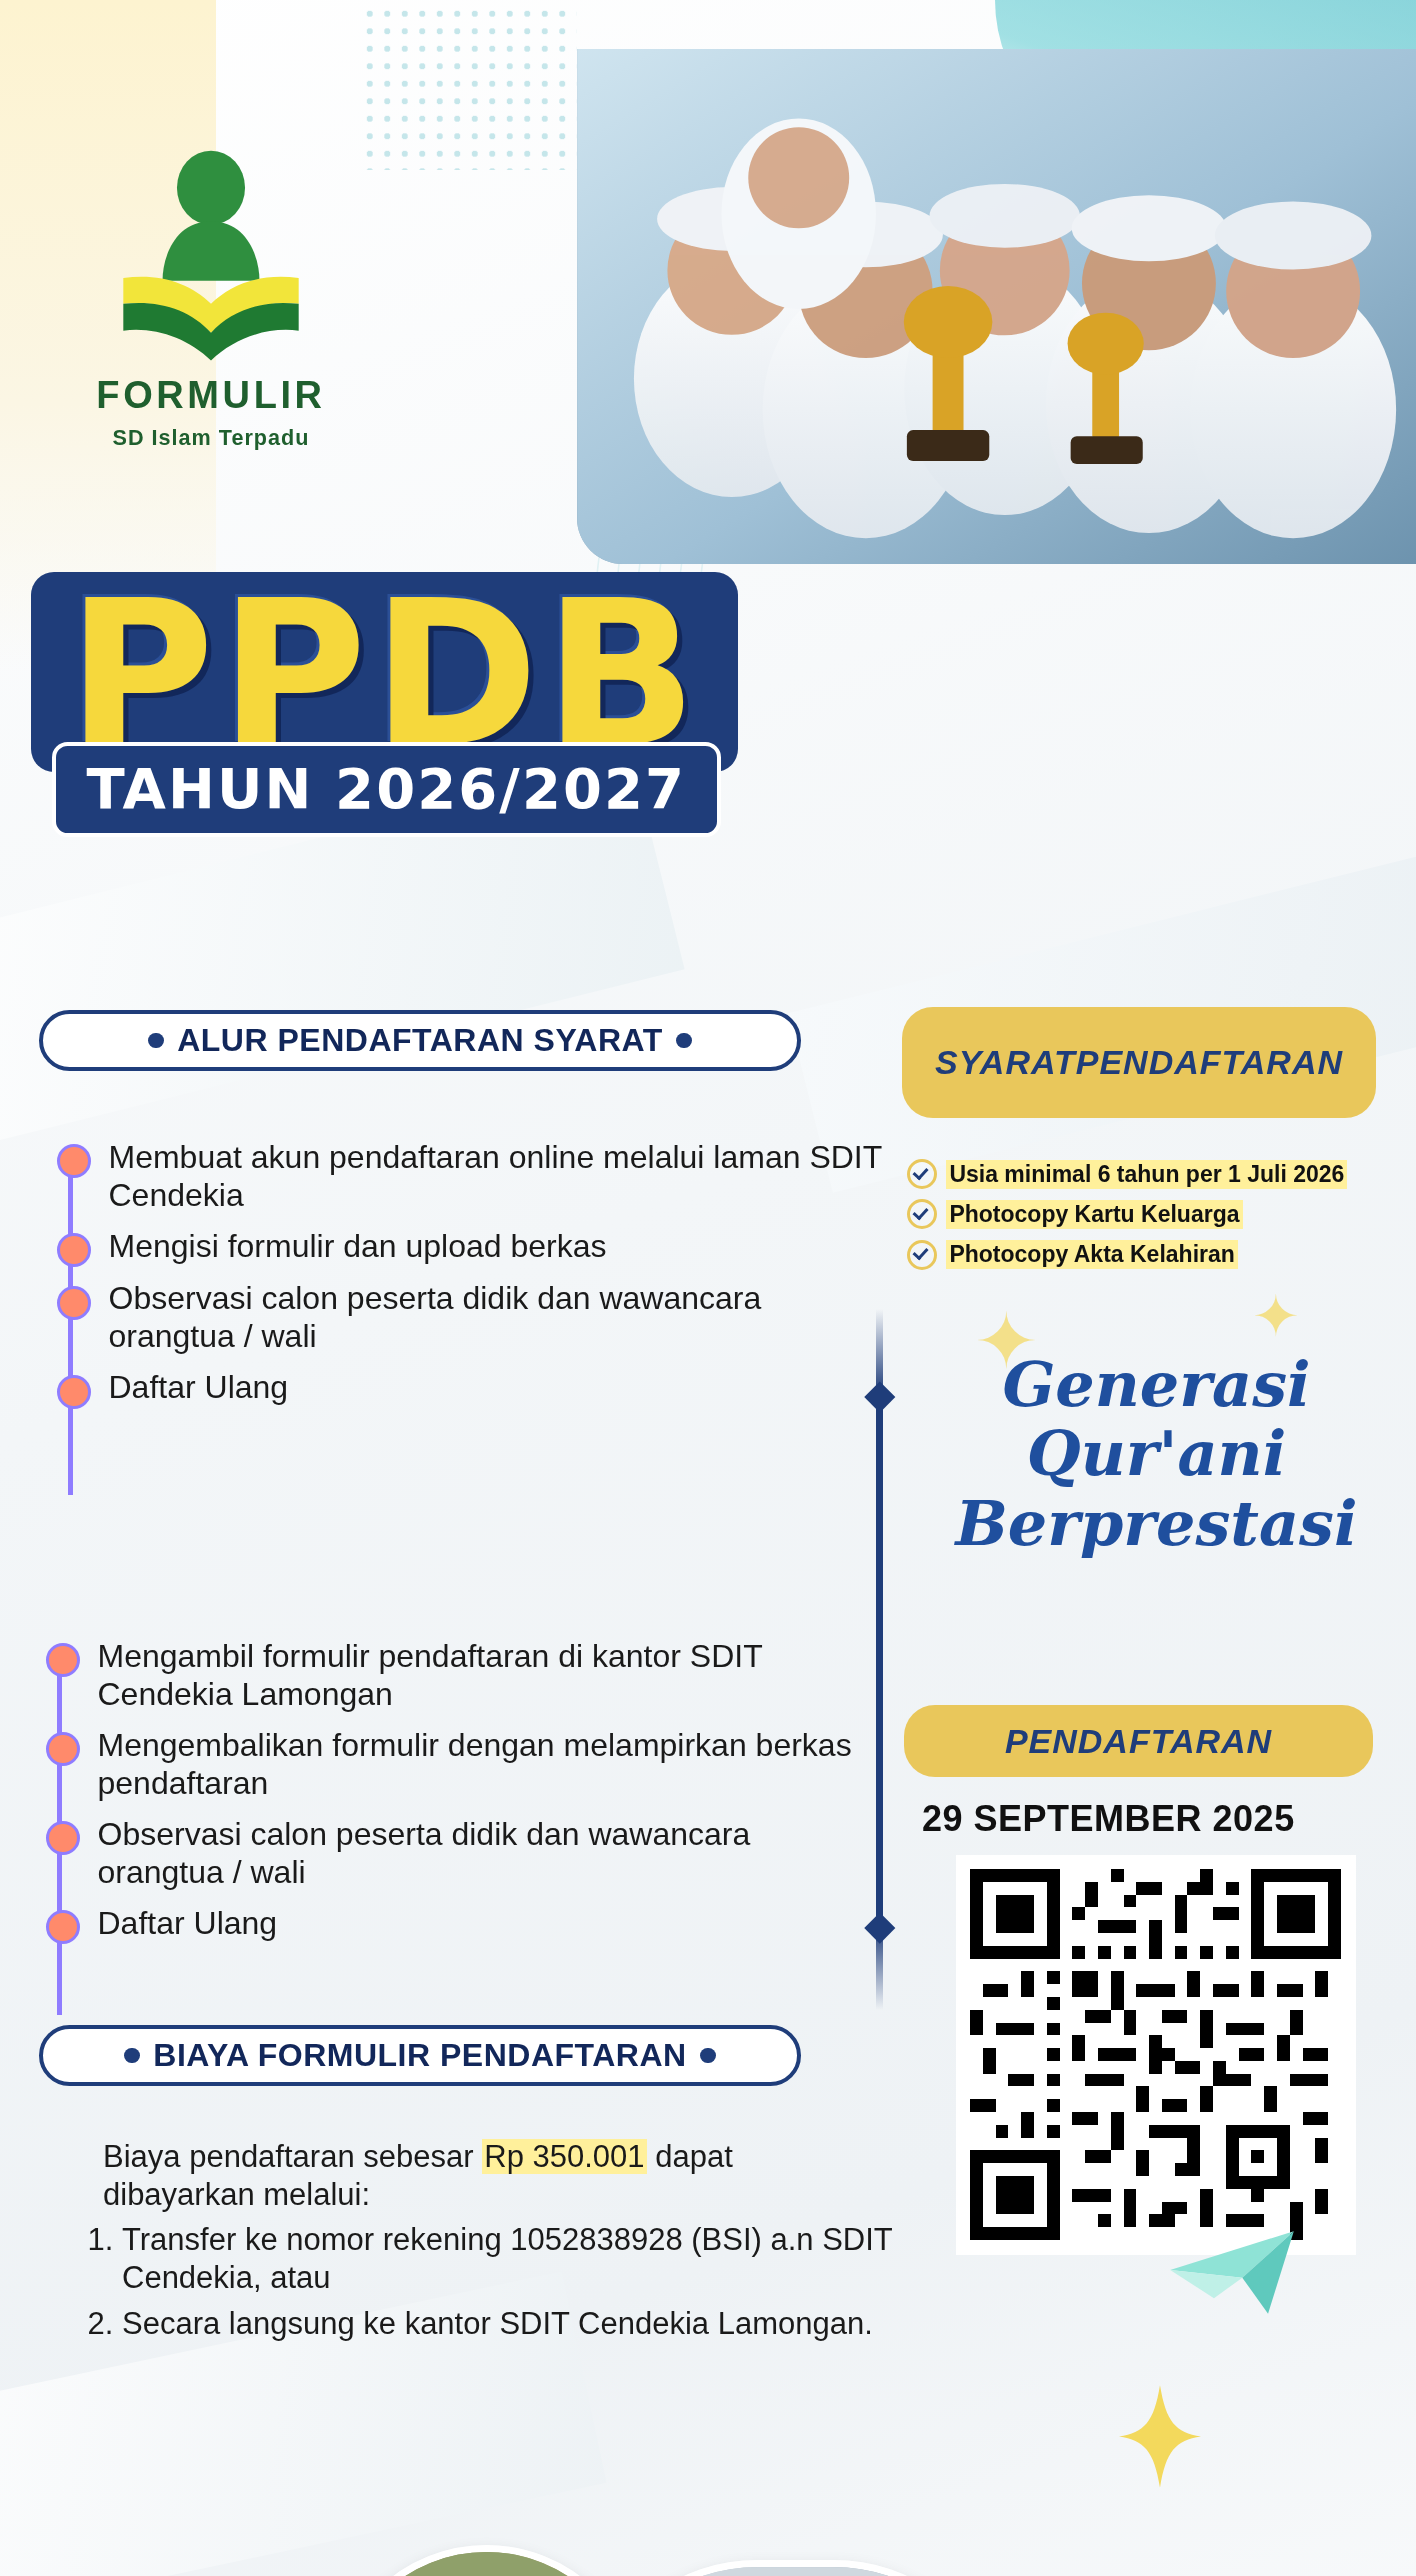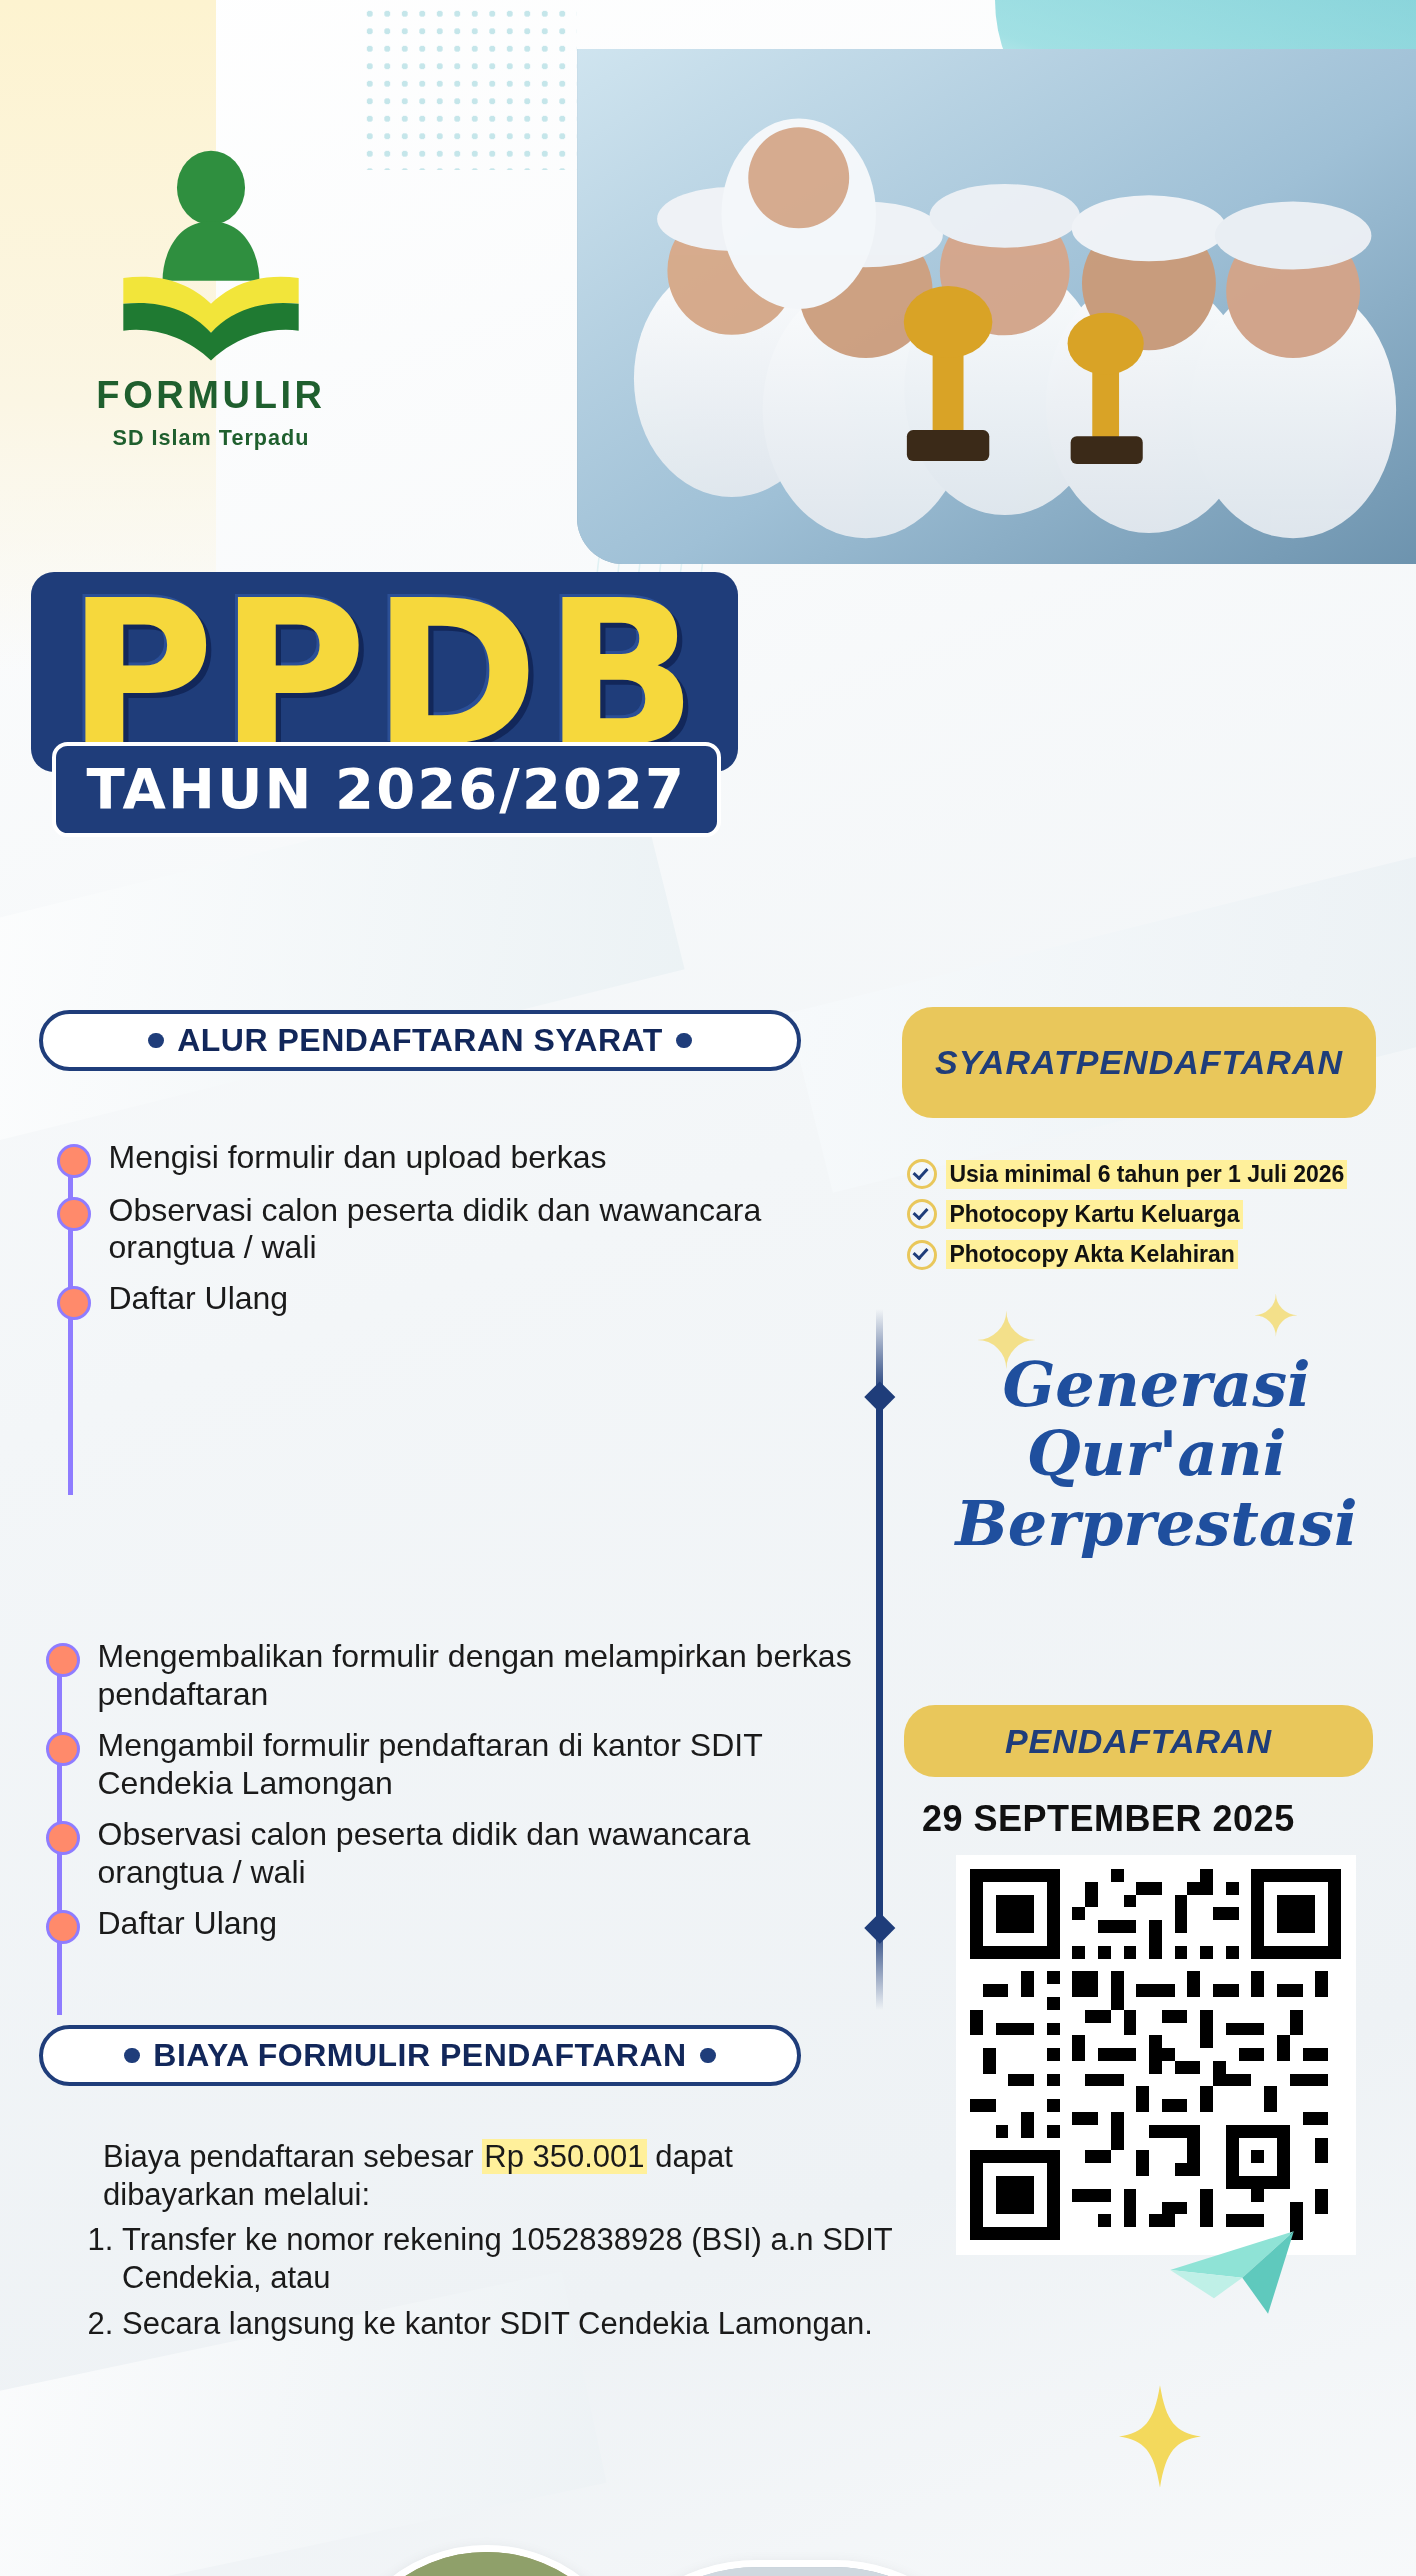--- a/index.html
+++ b/index.html
@@ -468,42 +468,46 @@
   <div class="pill" style="left:39px; top:1010px; width:762px;">
     <span class="dot"></span>
     <span class="pill-text">ALUR PENDAFTARAN SYARAT</span>
     <span class="dot"></span>
   </div>
 
   <div class="steps" style="left:57px; top:1139px;">
     <div class="timeline" style="height:340px;"></div>
     <div class="step">
       <span class="bullet"></span>
+      <span class="step-text">Membuat akun pendaftaran online melalui laman SDIT Cendekia</span>
+    </div>
+    <div class="step">
+      <span class="bullet"></span>
       <span class="step-text">Mengisi formulir dan upload berkas</span>
     </div>
     <div class="step">
       <span class="bullet"></span>
       <span class="step-text">Observasi calon peserta didik dan wawancara orangtua / wali</span>
     </div>
     <div class="step">
       <span class="bullet"></span>
       <span class="step-text">Daftar Ulang</span>
     </div>
   </div>
 
 
   <div class="steps" style="left:46px; top:1638px;">
     <div class="timeline" style="height:361px;"></div>
     <div class="step">
       <span class="bullet"></span>
-      <span class="step-text">Mengembalikan formulir dengan melampirkan berkas pendaftaran</span>
+      <span class="step-text">Mengambil formulir pendaftaran di kantor SDIT Cendekia Lamongan</span>
     </div>
     <div class="step">
       <span class="bullet"></span>
-      <span class="step-text">Mengambil formulir pendaftaran di kantor SDIT Cendekia Lamongan</span>
+      <span class="step-text">Mengembalikan formulir dengan melampirkan berkas pendaftaran</span>
     </div>
     <div class="step">
       <span class="bullet"></span>
       <span class="step-text">Observasi calon peserta didik dan wawancara orangtua / wali</span>
     </div>
     <div class="step">
       <span class="bullet"></span>
       <span class="step-text">Daftar Ulang</span>
     </div>
   </div>

